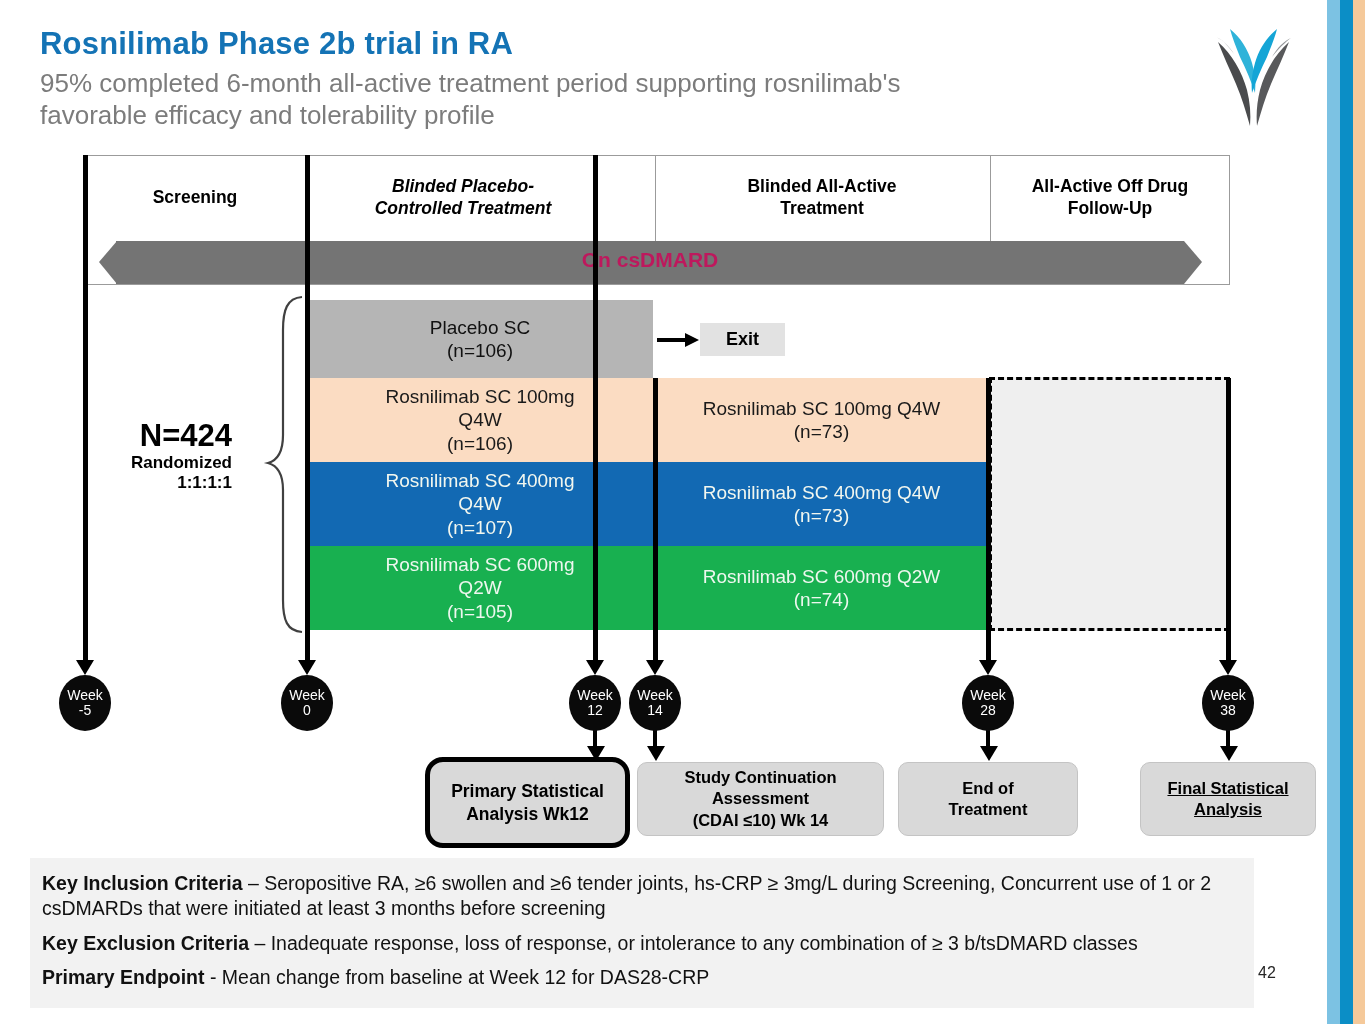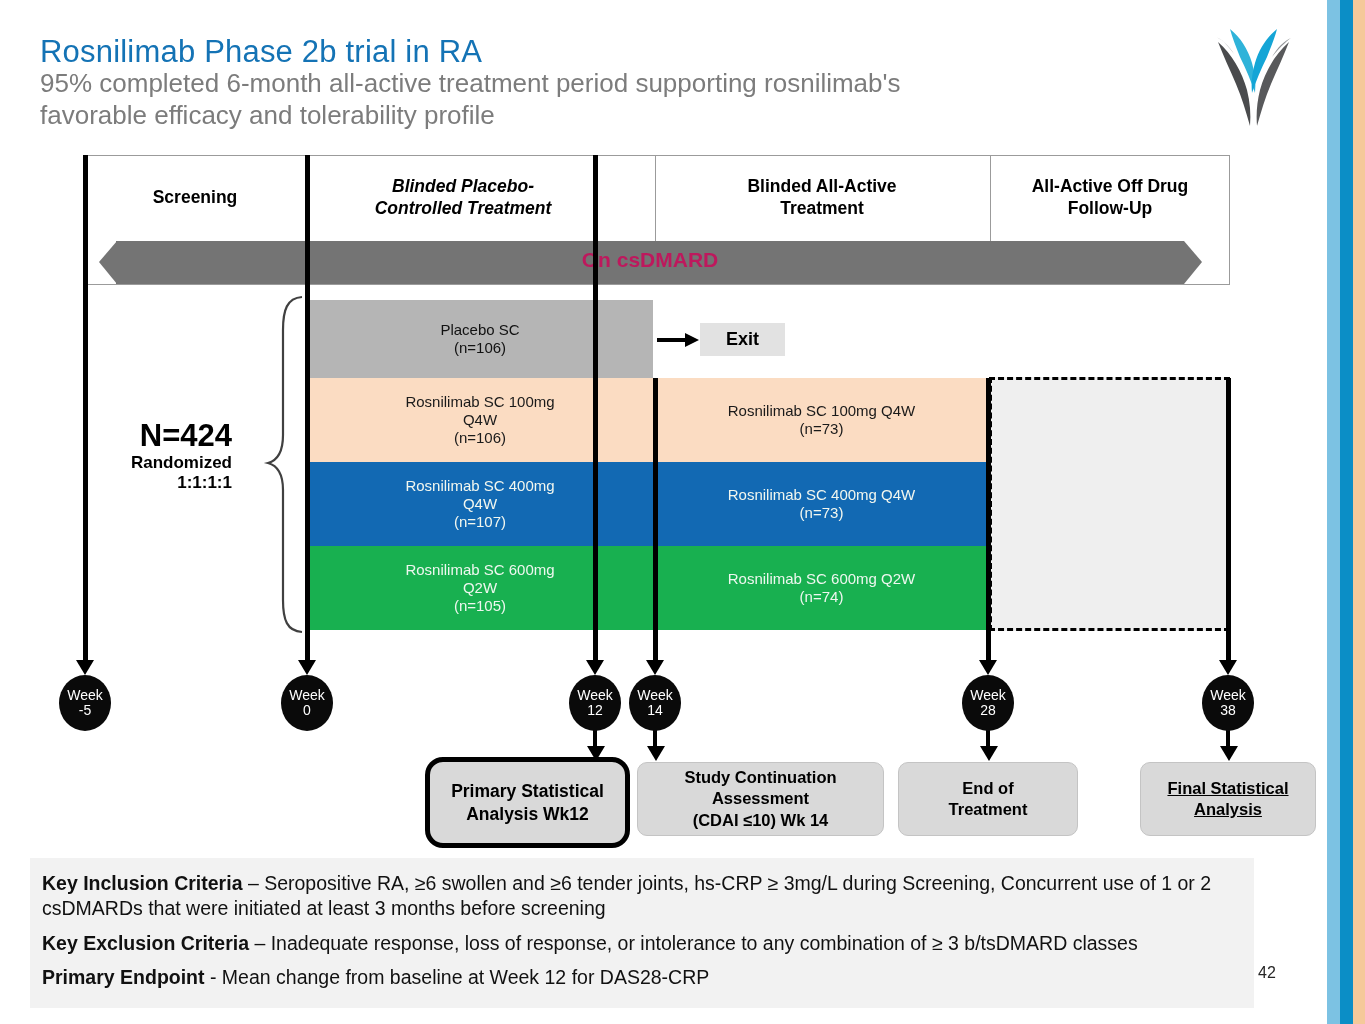--- a/index.html
+++ b/index.html
@@ -3,21 +3,21 @@
 <meta charset="utf-8">
 <style>
   html,body{margin:0;padding:0;background:#fff;}
   #slide{position:relative;width:1365px;height:1024px;background:#ffffff;overflow:hidden;
          font-family:"Liberation Sans",sans-serif;color:#000;}
   .prel{white-space:pre-line;}
   .abs{position:absolute;}
   .ctr{display:flex;align-items:center;justify-content:center;text-align:center;}
 
   
-  .title{left:40px;top:26px;font-size:31px;font-weight:normal;color:#1473b5;letter-spacing:.2px;margin-top:8px;}
+  .title{left:40px;top:26px;font-size:31px;font-weight:bold;color:#1473b5;letter-spacing:.2px;}
   .subtitle{left:40px;top:68px;font-size:26px;color:#7c7c7c;line-height:1.23;}
 
   
   .stripe{top:0;height:1024px;}
 
   
   .phase-table{left:85px;top:155px;width:1145px;height:130px;border:1px solid #9b9b9b;box-sizing:border-box;}
   .col-div{top:155px;width:1px;height:130px;background:#9b9b9b;}
   .phase-label{top:166px;height:64px;font-weight:bold;font-size:17.5px;line-height:1.25;}
 
@@ -25,21 +25,21 @@
   .band-body{left:116px;top:241px;width:1068px;height:43px;background:#747474;}
   .band-tri-l{left:99px;top:241px;width:0;height:0;border-top:21px solid transparent;border-bottom:22px solid transparent;border-right:18px solid #747474;}
   .band-tri-r{left:1184px;top:241px;width:0;height:0;border-top:21px solid transparent;border-bottom:22px solid transparent;border-left:18px solid #747474;}
   .band-label{left:100px;top:248px;width:1100px;text-align:center;color:#be185d;font-weight:bold;font-size:21px;}
 
   
   .vline{width:5px;background:#000;z-index:6;}
   .varrow{width:0;height:0;border-left:9px solid transparent;border-right:9px solid transparent;border-top:15px solid #000;z-index:6;}
 
   
-  .bar{box-sizing:border-box;font-size:15px;line-height:1.22;z-index:3;}
+  .bar{box-sizing:border-box;font-size:19px;line-height:1.22;z-index:3;}
   .bar-placebo{background:#b5b5b5;color:#111;}
   .bar-peach{background:#fbdcc2;color:#1a1a1a;}
   .bar-blue{background:#1269b3;color:#f2f7ef;}
   .bar-green{background:#18b050;color:#eef7ef;}
 
   .exit-line{left:657px;top:338px;width:30px;height:4px;background:#000;z-index:4;}
   .exit-head{left:685px;top:333px;width:0;height:0;border-top:7px solid transparent;border-bottom:7px solid transparent;border-left:14px solid #000;z-index:4;}
   .exit-box{left:700px;top:323px;width:85px;height:33px;background:#e2e2e2;font-weight:bold;font-size:18px;z-index:4;}
 
   .dashed-box{left:989px;top:377px;width:241px;height:254px;background:#efefef;border:3px dashed #000;box-sizing:border-box;z-index:2;}

